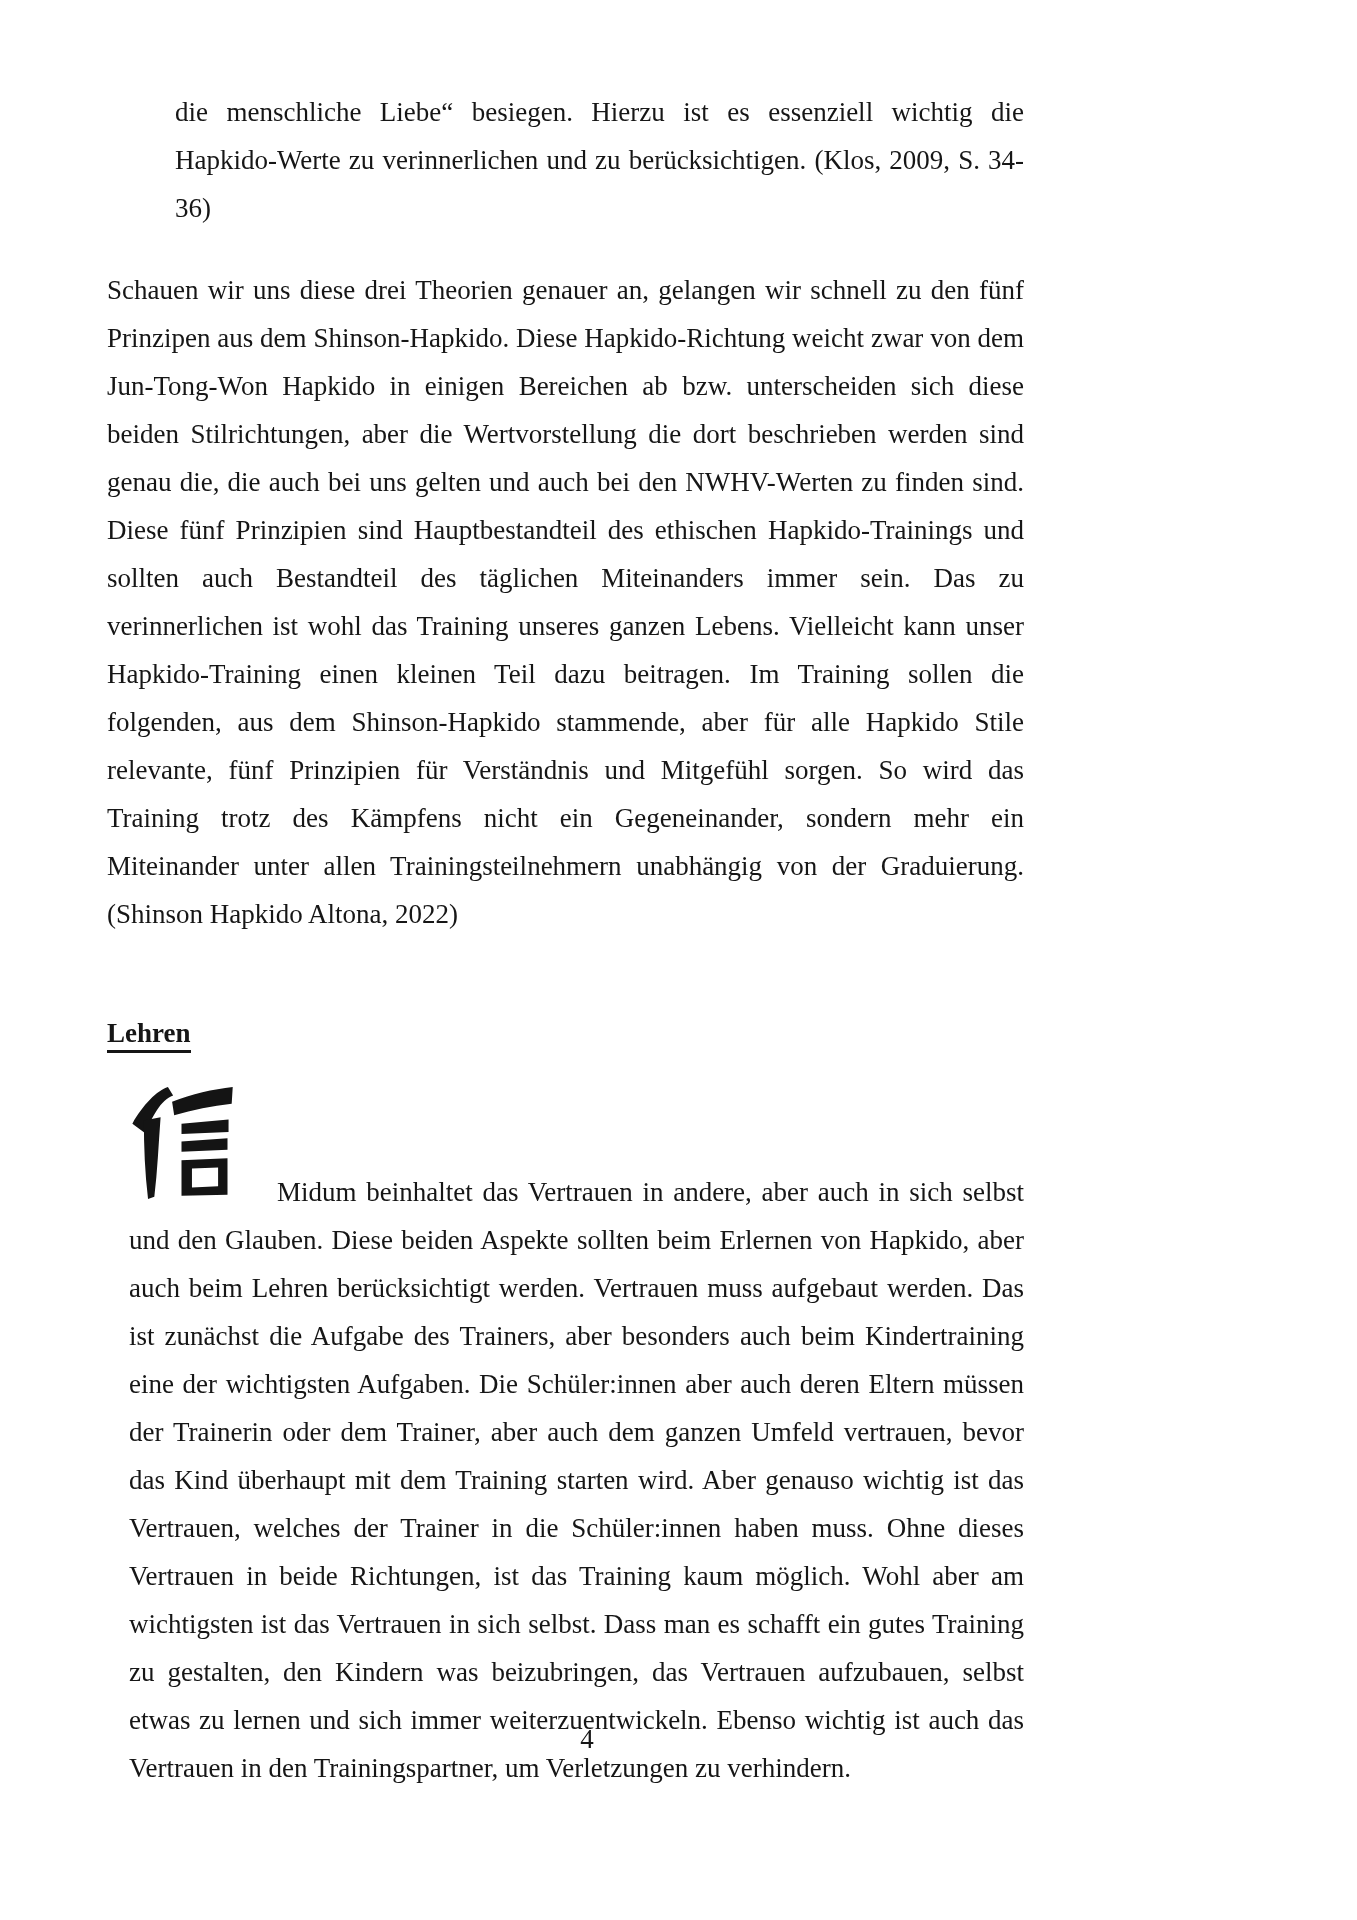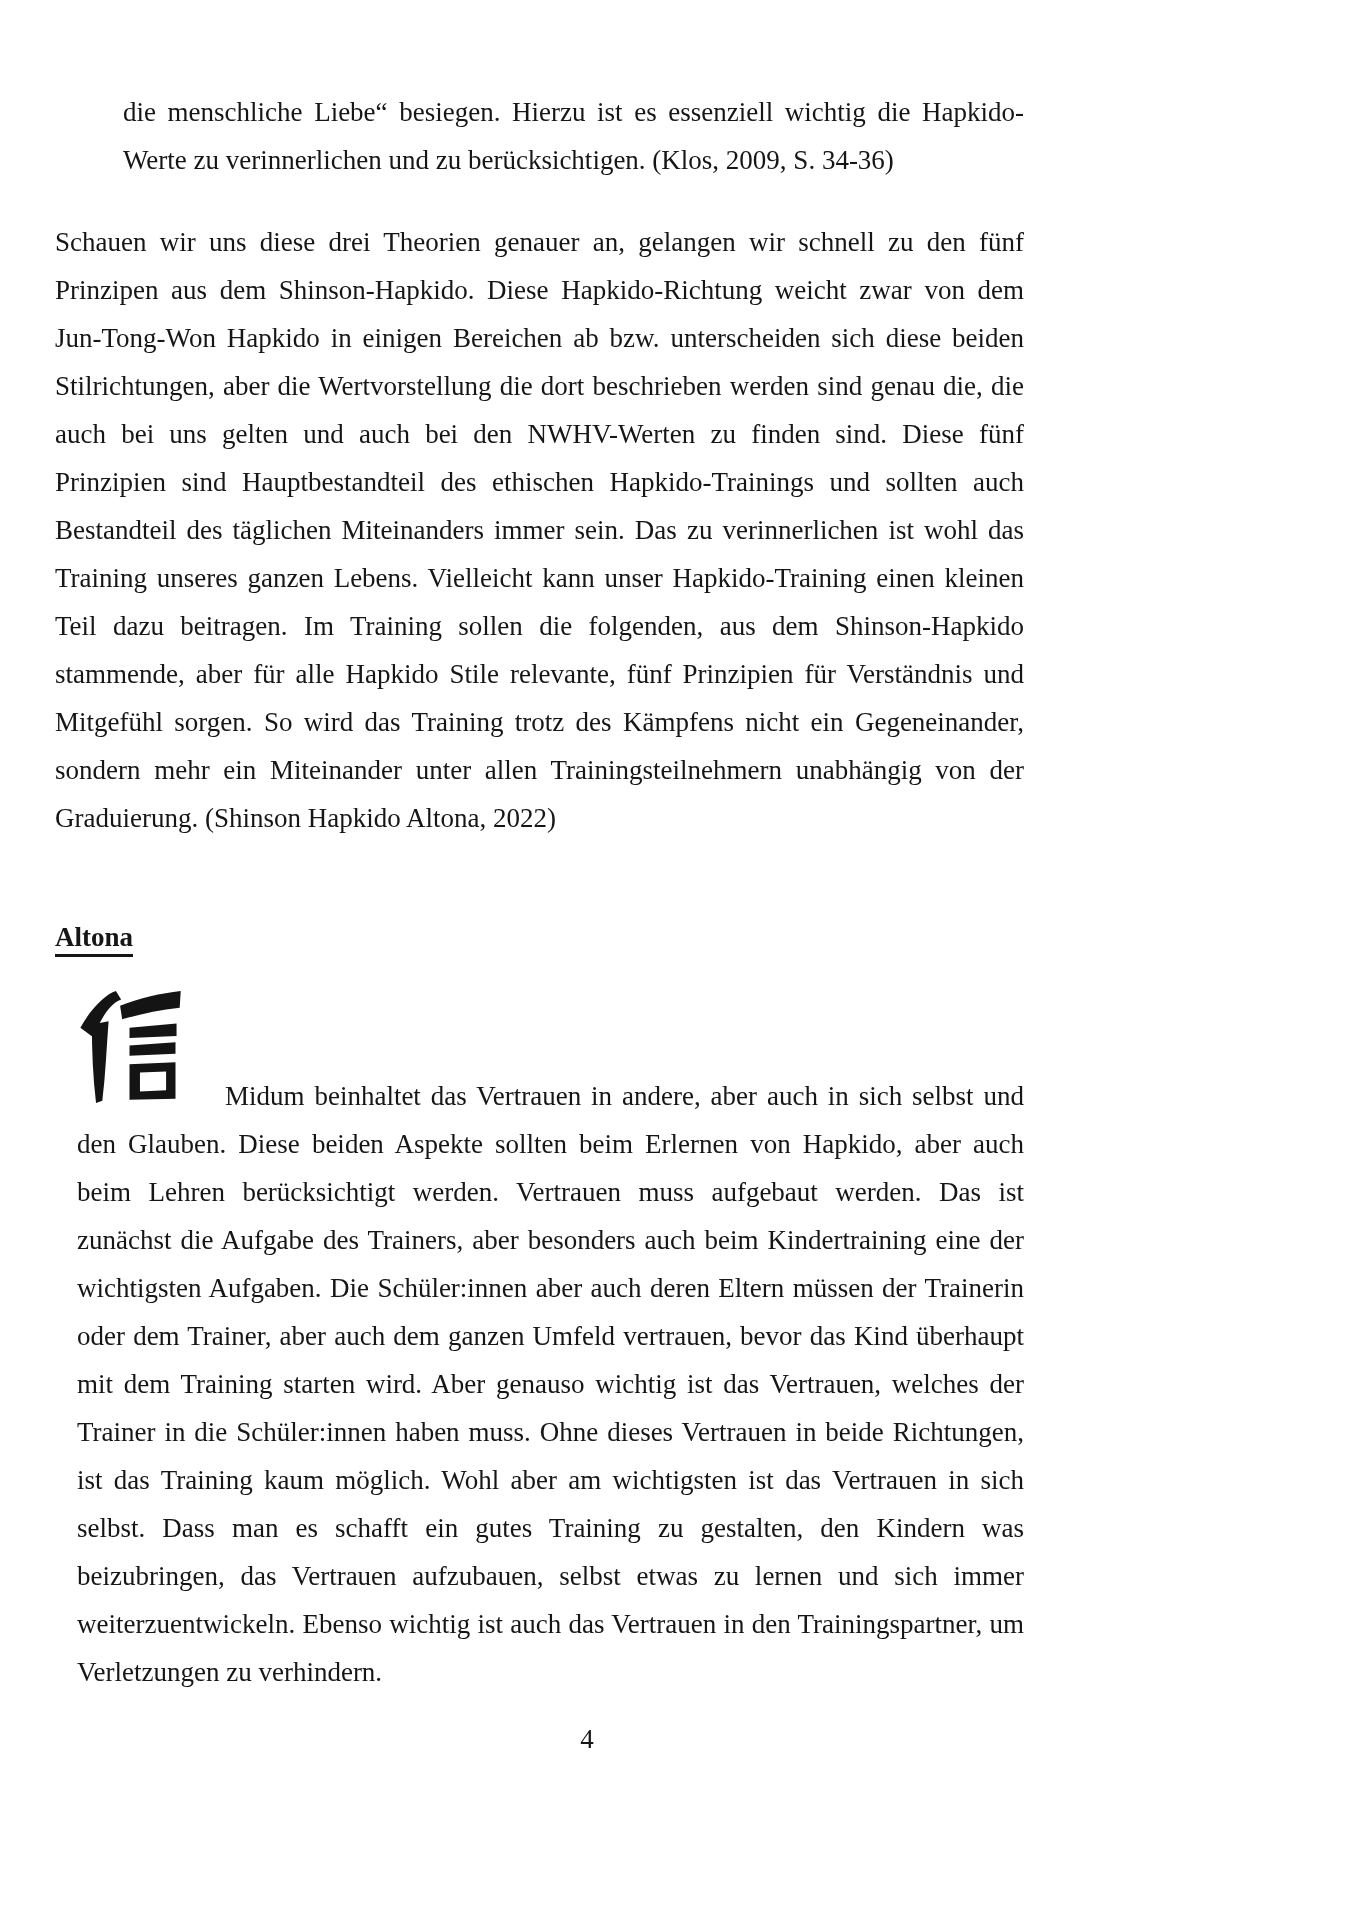--- a/index.html
+++ b/index.html
@@ -7,21 +7,21 @@
   body {
     width: 1357px;
     font-family: "Liberation Serif", "DejaVu Serif", serif;
     color: var(--text-color, #161616);
   }
   .page {
     position: relative;
     width: 1174px;
     height: 1920px;
     background: var(--bg-color, #ffffff);
-    padding: 88px 150px 0 55px;
+    padding: 88px 150px 0 107px;
     overflow: hidden;
   }
   .quote {
     margin-left: 68px;
     line-height: 48px;
     text-align: justify;
   }
   .body-par {
     margin-top: 34px;
     line-height: 48px;
@@ -67,21 +67,21 @@
 </style>
 </head>
 <body>
 
 <div class="page">
 
   <div class="quote">die menschliche Liebe“ besiegen. Hierzu ist es essenziell wichtig die Hapkido-Werte zu verinnerlichen und zu berücksichtigen. (Klos, 2009, S. 34-36)</div>
 
   <p class="body-par">Schauen wir uns diese drei Theorien genauer an, gelangen wir schnell zu den fünf Prinzipen aus dem Shinson-Hapkido. Diese Hapkido-Richtung weicht zwar von dem Jun-Tong-Won Hapkido in einigen Bereichen ab bzw. unterscheiden sich diese beiden Stilrichtungen, aber die Wertvorstellung die dort beschrieben werden sind genau die, die auch bei uns gelten und auch bei den NWHV-Werten zu finden sind. Diese fünf Prinzipien sind Hauptbestandteil des ethischen Hapkido-Trainings und sollten auch Bestandteil des täglichen Miteinanders immer sein. Das zu verinnerlichen ist wohl das Training unseres ganzen Lebens. Vielleicht kann unser Hapkido-Training einen kleinen Teil dazu beitragen. Im Training sollen die folgenden, aus dem Shinson-Hapkido stammende, aber für alle Hapkido Stile relevante, fünf Prinzipien für Verständnis und Mitgefühl sorgen. So wird das Training trotz des Kämpfens nicht ein Gegeneinander, sondern mehr ein Miteinander unter allen Trainingsteilnehmern unabhängig von der Graduierung. (Shinson Hapkido Altona, 2022)</p>
 
-  <h2 class="heading"><span class="underline">Altona</span></h2>
+  <h2 class="heading"><span class="underline">Lehren</span></h2>
 
   <p class="midum-par">
     <span class="calligraphy" role="img" aria-label="信">
       <svg viewBox="0 0 100 110" xmlns="http://www.w3.org/2000/svg" aria-hidden="true">
 
         <path d="M37,1 C27,4 13,18 3,36 L15,45 C22,30 30,13 42,9 Z" fill="#141414"></path>
 
         <path d="M14,33 L30,30 C28,56 27,82 24,106 L18,108 C15,83 14,58 14,33 Z" fill="#141414"></path>
 
         <path d="M41,15 C60,8 80,3 99,1 L98,17 C79,19 61,23 43,28 Z" fill="#141414"></path>

